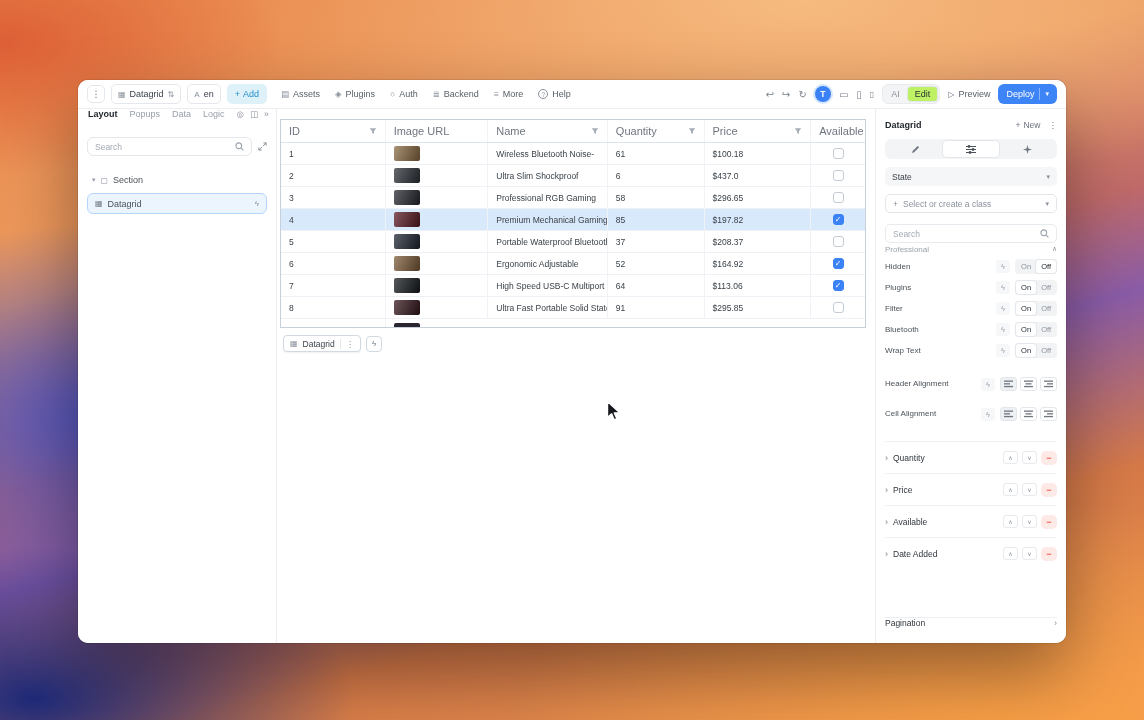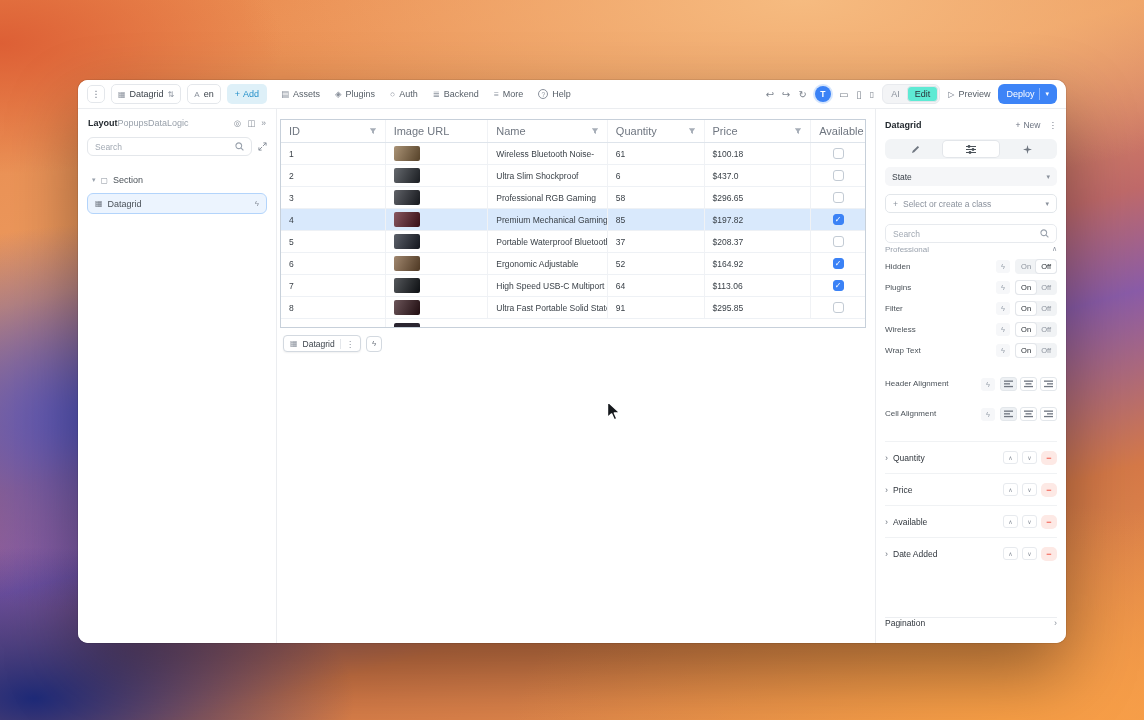--- a/index.html
+++ b/index.html
@@ -24,29 +24,29 @@
 .tb-menu{display:flex;align-items:center;gap:15px;margin-left:8px}
 .menu-item{display:flex;align-items:center;gap:4px;color:#586069}
 .menu-item .ic{color:#8a919c;font-size:8.5px}
 .menu-item .ic.circled{width:10px;height:10px;border:1px solid #8a919c;border-radius:50%;display:inline-flex;align-items:center;justify-content:center;font-size:6.5px}
 .tb-right{margin-left:auto;display:flex;align-items:center;gap:8px}
 .tb-ic{color:#7c838d;font-size:10px}
 .tb-ic.small{font-size:8px}
 .avatar{width:16px;height:16px;border-radius:50%;background:#3b82f6;color:#fff;font-size:8.5px;font-weight:bold;display:flex;align-items:center;justify-content:center;box-shadow:0 0 0 2px #d6e6fd}
 .mode-toggle{display:flex;align-items:center;background:#f3f4f6;border:1px solid #e8eaee;border-radius:6px;padding:1px;height:20px}
 .mseg{padding:0 7px;height:16px;display:flex;align-items:center;border-radius:4px;color:#8a919c}
-.mseg.active{background:#5eead4;border:1px solid #e2e5e9;color:#2b3138}
+.mseg.active{background:#bef264;border:1px solid #e2e5e9;color:#2b3138}
 .preview{display:flex;align-items:center;gap:4px;color:#586069}
 .preview .ic{font-size:8px;color:#6b7280}
 .deploy{height:20px;background:#3d84f7;border:none;border-radius:6px;color:#fff;font-size:9px;display:flex;align-items:center;gap:5px;padding:0 8px;font-family:inherit}
 .deploy .dv{width:1px;height:12px;background:rgba(255,255,255,.4)}
 .bodyrow{flex:1;display:flex;min-height:0}
 
 .sidebar{width:199px;flex:0 0 199px;border-right:1px solid #ebedf0;display:flex;flex-direction:column;font-size:9px;background:#fff}
-.side-tabs{display:flex;align-items:center;gap:0;height:27px;padding:0 10px;color:#98a0aa}
+.side-tabs{display:flex;align-items:flex-start;gap:12px;height:27px;padding:0 10px;color:#98a0aa}
 .stab.active{color:#23292f;font-weight:bold}
 .side-icons{margin-left:auto;display:flex;gap:6px;color:#8b929c;font-size:8.5px;align-items:center}
 .search-row{display:flex;align-items:center;gap:6px;padding:1px 9px 7px}
 .search-box{flex:1;height:19px;border:1px solid #e4e7eb;border-radius:6px;display:flex;align-items:center;padding:0 7px;gap:4px}
 .search-box input{border:none;outline:none;flex:1;font-size:8.5px;font-family:inherit;color:#3c434b;min-width:0;background:transparent}
 .search-box input::placeholder{color:#a2a9b3}
 .tree{padding:8px 9px;display:flex;flex-direction:column;gap:4px;color:#4b5259}
 .tree-section{display:flex;align-items:center;gap:5px;height:18px;padding:0 5px}
 .tree-section .chev{color:#9aa2ad;font-size:7px}
 .tree-section .ic{color:#8a919c;font-size:8px}
@@ -451,21 +451,21 @@
             </div>
             <div class="prow">
     <span class="plabel">Filter</span>
     <span class="bolt-sq">ϟ</span>
     <span class="seg">
       <span class="segopt on">On</span>
       <span class="segopt">Off</span>
     </span>
             </div>
             <div class="prow">
-    <span class="plabel">Wireless</span>
+    <span class="plabel">Bluetooth</span>
     <span class="bolt-sq">ϟ</span>
     <span class="seg">
       <span class="segopt on">On</span>
       <span class="segopt">Off</span>
     </span>
             </div>
             <div class="prow">
     <span class="plabel">Wrap Text</span>
     <span class="bolt-sq">ϟ</span>
     <span class="seg">

